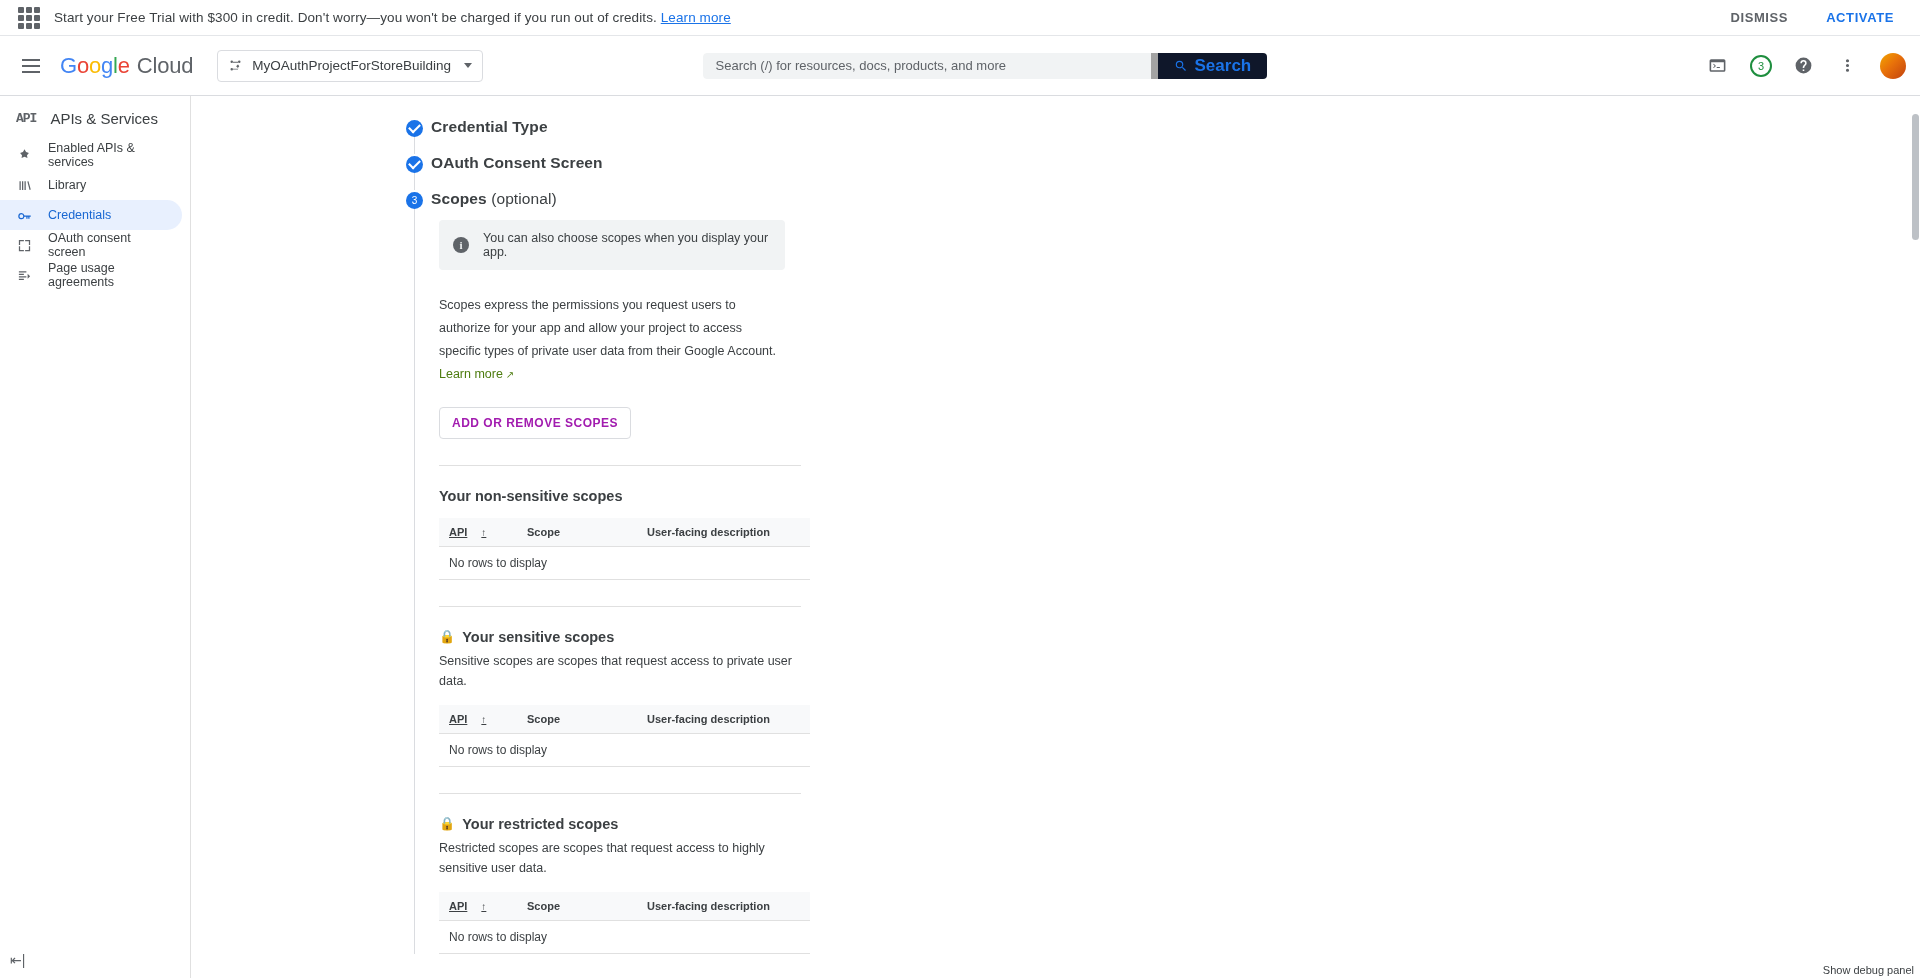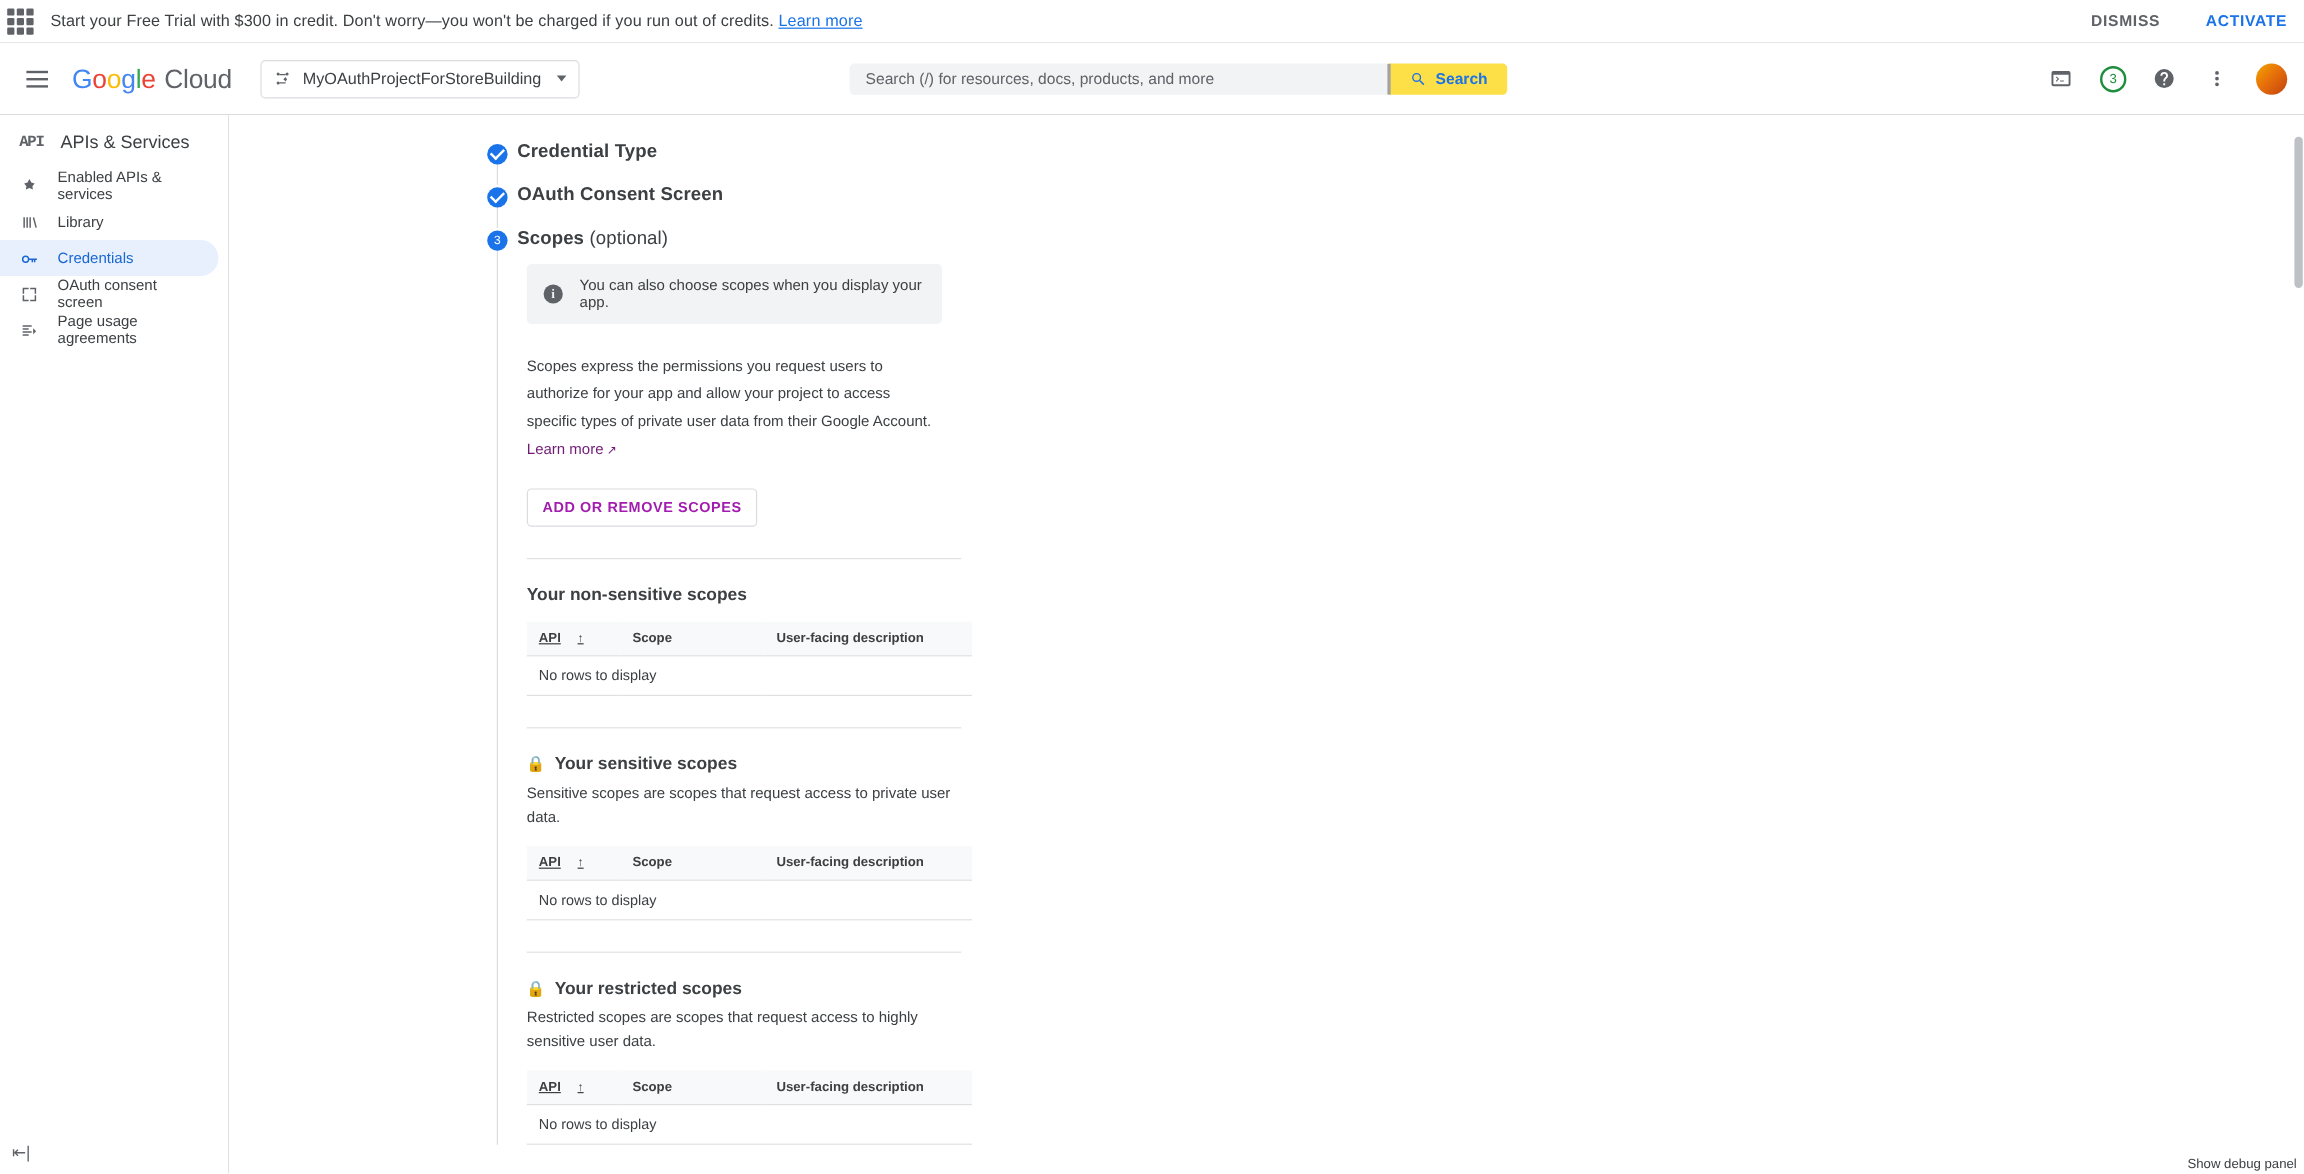--- a/index.html
+++ b/index.html
@@ -10,21 +10,21 @@
     background: #fff;
     font-family: "Liberation Sans", sans-serif;
     color: #202124;
   }
 
   
   .trial-banner {
     height: 36px;
     display: flex;
     align-items: center;
-    padding: 0 6px;
+    padding: 0 18px;
     border-bottom: 1px solid #e4e6e9;
     background: #fff;
   }
   .trial-banner .apps-grid {
     width: 22px; height: 22px;
     display: grid;
     grid-template-columns: repeat(3, 1fr);
     grid-template-rows: repeat(3, 1fr);
     gap: 2px;
     margin-right: 14px;
@@ -127,29 +127,29 @@
     border: 1px solid #f1f3f4;
     border-radius: 4px 0 0 4px;
     display: flex;
     align-items: center;
     padding: 0 12px;
     font-size: 13px;
     color: #5f6368;
   }
   .search-btn {
     height: 26px;
-    background: #fde047;
+    background: #0f172a;
     border: none;
-    border-left: 3px solid #a3a3a3;
+    border-left: 7px solid #a3a3a3;
     border-radius: 0 4px 4px 0;
     display: flex;
     align-items: center;
     gap: 7px;
     padding: 0 16px;
-    font-size: 13px;
+    font-size: 17px;
     color: #1a73e8;
     font-weight: bold;
     cursor: pointer;
   }
 
   .topbar-right {
     display: flex;
     align-items: center;
     gap: 20px;
     margin-left: auto;
@@ -326,21 +326,21 @@
     flex: none;
     font-family: "Liberation Serif", serif;
   }
   .para {
     font-size: 12.5px;
     line-height: 1.85;
     color: #3c4043;
     width: 348px;
     margin-bottom: 20px;
   }
-  .para a { color: #701a75; text-decoration: none; margin-top: 19px; }
+  .para a { color: #4d7c0f; text-decoration: none; margin-top: 19px; }
   .btn-outline {
     border: 1px solid #dadce0;
     background: #fff;
     color: #a21caf;
     font-size: 12px;
     font-weight: bold;
     letter-spacing: .5px;
     padding: 8px 12px;
     border-radius: 4px;
     cursor: pointer;

